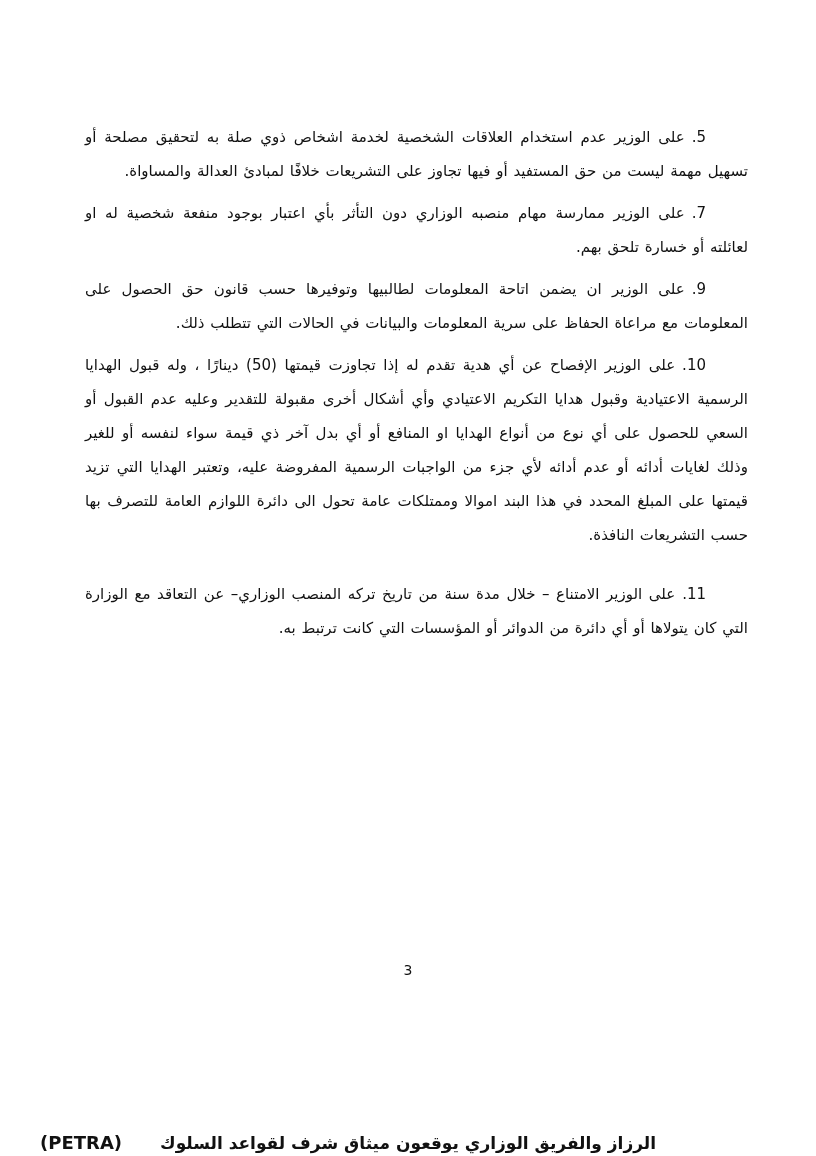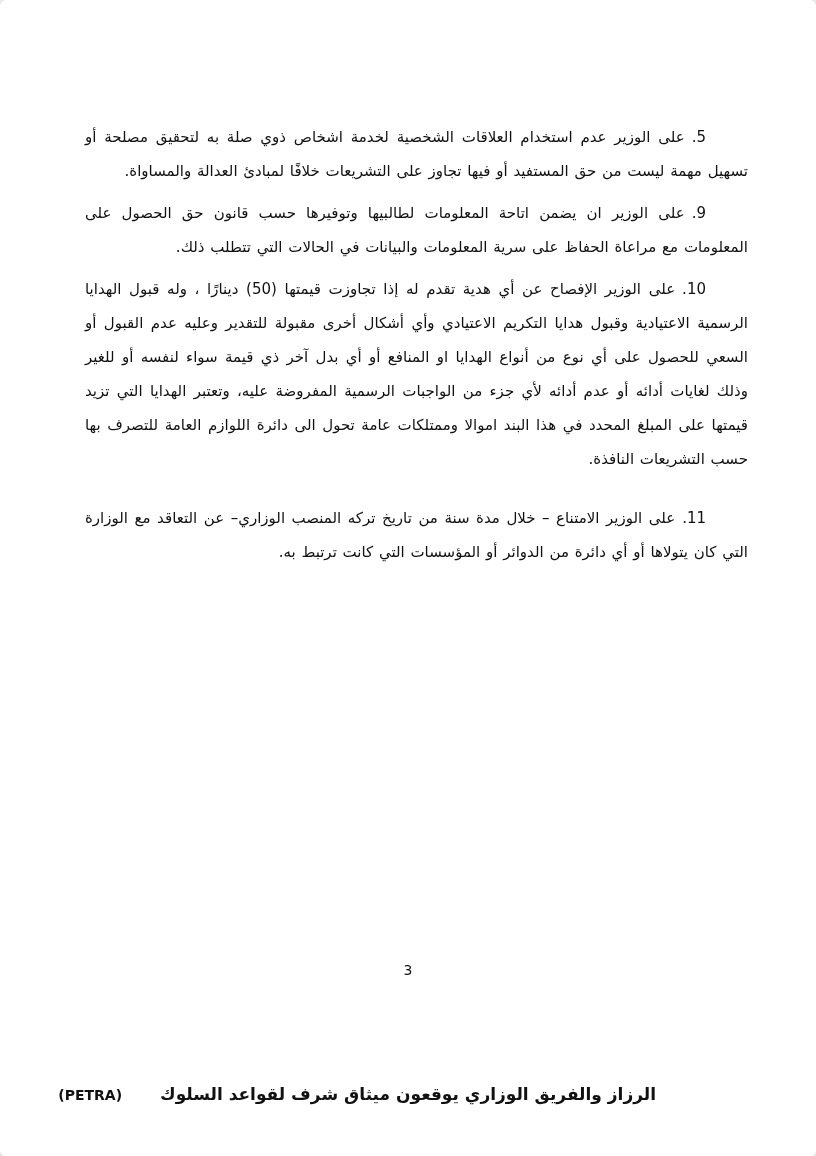--- a/index.html
+++ b/index.html
@@ -5,21 +5,20 @@
   html, body { margin: 0; padding: 0; background: #e8e8e8; }
   .page {
     position: relative;
     width: 816px;
     height: 1156px;
     margin: 0 auto;
     background: #ffffff;
     overflow: hidden;
     font-family: "DejaVu Sans", sans-serif;
     color: #111111;
-    border-radius: 6px;
   }
   .content {
     position: absolute;
     top: 120px;
     right: 68px;
     left: 85px;
   }
   .item {
     direction: rtl;
     unicode-bidi: embed;
@@ -54,37 +53,41 @@
     align-items: baseline;
     gap: 38px;
     font-weight: bold;
   }
   .footer .headline {
     font-size: 17px;
     letter-spacing: 0.3px;
     white-space: nowrap;
   }
   .footer .agency {
-    font-size: 14px;
+    font-size: 18px;
     direction: ltr;
     unicode-bidi: embed;
+    margin-top: 48px;
   }
 </style>
 </head>
 <body>
 
 <div class="page">
 
   <div class="content">
 
     <p class="item">
       <span class="num">5.</span><span>على الوزير عدم استخدام العلاقات الشخصية لخدمة اشخاص ذوي صلة به لتحقيق مصلحة أو تسهيل مهمة ليست من حق المستفيد أو فيها تجاوز على التشريعات خلافًا لمبادئ العدالة والمساواة.</span>
     </p>
 
 
+    <p class="item">
+      <span class="num">7.</span><span>على الوزير ممارسة مهام منصبه الوزاري دون التأثر بأي اعتبار بوجود منفعة شخصية له او لعائلته أو خسارة تلحق بهم.</span>
+    </p>
 
 
     <p class="item">
       <span class="num">9.</span><span>على الوزير ان يضمن اتاحة المعلومات لطالبيها وتوفيرها حسب قانون حق الحصول على المعلومات مع مراعاة الحفاظ على سرية المعلومات والبيانات في الحالات التي تتطلب ذلك.</span>
     </p>
 
     <p class="item">
       <span class="num">10.</span><span>على الوزير الإفصاح عن أي هدية تقدم له إذا تجاوزت قيمتها (50) دينارًا ، وله قبول الهدايا الرسمية الاعتيادية وقبول هدايا التكريم الاعتيادي وأي أشكال أخرى مقبولة للتقدير وعليه عدم القبول أو السعي للحصول على أي نوع من أنواع الهدايا او المنافع أو أي بدل آخر ذي قيمة سواء لنفسه أو للغير وذلك لغايات أدائه أو عدم أدائه لأي جزء من الواجبات الرسمية المفروضة عليه، وتعتبر الهدايا التي تزيد قيمتها على المبلغ المحدد في هذا البند اموالا وممتلكات عامة تحول الى دائرة اللوازم العامة للتصرف بها حسب التشريعات النافذة.</span>
     </p>
 

